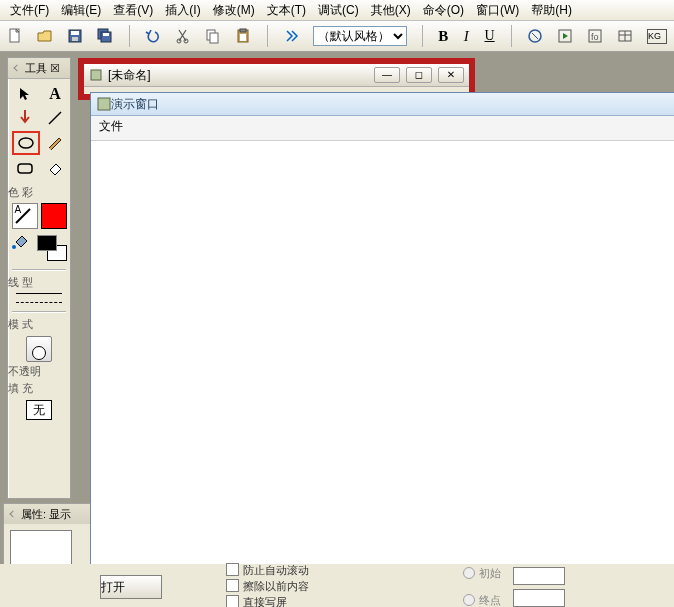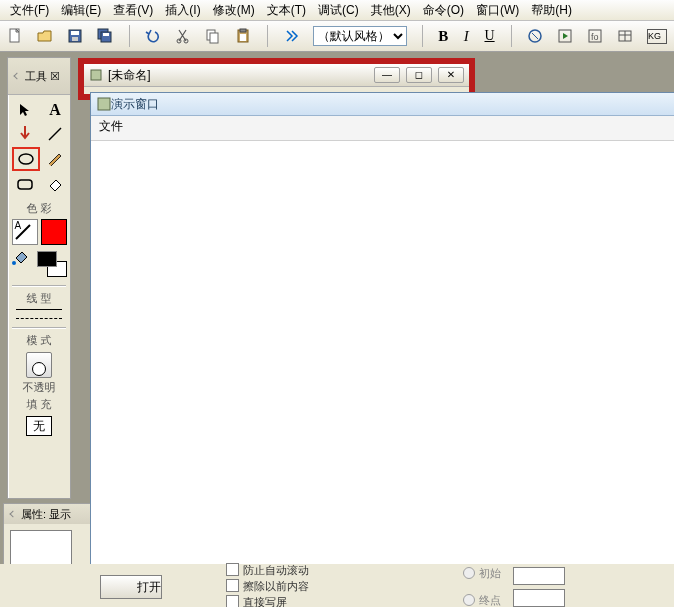--- a/index.html
+++ b/index.html
@@ -4,26 +4,26 @@
 <style>
 html,body{margin:0;padding:0;width:674px;height:607px;font-family:"Microsoft YaHei","SimSun",sans-serif;font-size:12px;background:#ece9d8;overflow:hidden;color:#000}
 .menubar{height:20px;background:linear-gradient(#fdfdfd,#ece9d8);border-bottom:1px solid #c0c0c0;padding:0 4px;display:flex;align-items:center}
 .menubar span{padding:2px 6px;cursor:default}
 .toolbar{height:30px;background:linear-gradient(#fdfdfd,#e8e4d4);border-bottom:1px solid #a0a0a0;display:flex;align-items:center;padding:0 6px;gap:12px}
 .tbtn{width:22px;height:22px;display:flex;align-items:center;justify-content:center;border:1px solid transparent;border-radius:2px}
 .sep{width:1px;height:22px;background:#b0b0b0;margin:0 3px}
 .sel{height:20px;width:110px;font-size:12px;background:#fff;border:1px solid #7f9db9}
 .workspace{position:relative;height:557px;background:#9c9a8c}
 .toolbox{position:absolute;left:7px;top:5px;width:62px;height:440px;background:#ece9d8;border:1px solid #a0a0a0;box-shadow:1px 1px 0 #fff inset}
-.tbx-title{height:18px;background:linear-gradient(#e4e1d0,#d6d2c2);border-bottom:1px solid #b0b0b0;font-size:11px;padding:9px 4px;display:flex;align-items:center}
+.tbx-title{height:18px;background:linear-gradient(#e4e1d0,#d6d2c2);border-bottom:1px solid #b0b0b0;font-size:11px;padding:1px 4px;display:flex;align-items:center}
 .tbx-title::before{content:"";width:8px;height:8px;border-left:2px solid #888;border-bottom:2px solid #888;transform:rotate(45deg) scale(.5);margin-right:3px}
 .tool-grid{display:grid;grid-template-columns:1fr 1fr;gap:2px;padding:4px}
 .tool{width:24px;height:20px;display:flex;align-items:center;justify-content:center;border:1px solid transparent}
 .tool-hl{border:2px solid #e03020}
-.sect{text-align:center;font-size:11px;color:#555;padding-top:2px}
+.sect{text-align:left;font-size:11px;color:#555;padding-top:2px}
 .hr{height:1px;background:#b0b0b0;margin:2px 4px;border-bottom:1px solid #fff}
 .swatch{display:flex;justify-content:center;gap:3px;padding:3px}
 .sw-red{width:24px;height:24px;background:#ff0000;border:1px solid #000}
 .fgbg{position:relative;width:30px;height:26px;margin:3px auto}
 .fgbg .bg{position:absolute;right:0;bottom:0;width:18px;height:14px;background:#fff;border:1px solid #000}
 .fgbg .fg{position:absolute;left:0;top:0;width:18px;height:14px;background:#000;border:1px solid #888}
 .opaque{width:24px;height:24px;margin:4px auto 0;border:1px solid #808080;background:linear-gradient(#fff,#ddd);border-radius:2px;position:relative}
 .opaque::after{content:"";position:absolute;left:5px;top:9px;width:12px;height:12px;border:1px solid #000;border-radius:50%;background:#fff}
 .wu{width:24px;height:18px;margin:4px auto;border:1px solid #000;text-align:center;font-size:12px;line-height:18px;background:#fff}
 .linesamp{height:5px;margin:3px 8px;border-top:1px solid #000}
@@ -34,21 +34,21 @@
 .prev{margin:6px;width:60px;height:60px;background:#fff;border:1px solid #808080}
 .docwin{position:absolute;left:78px;top:6px;width:385px;height:30px;background:#ece9d8;border:6px solid #b91c1c}
 .docwin-title{height:22px;background:linear-gradient(#fff,#dcd8c8);display:flex;align-items:center;padding:0 5px;gap:5px;border-bottom:1px solid #b0b0b0}
 .wbtns{margin-left:auto;display:flex;gap:6px}
 .wbtn{width:24px;height:14px;border:1px solid #a0a0a0;border-radius:2px;display:flex;align-items:center;justify-content:center;background:linear-gradient(#fff,#e4e0d0);font-size:10px;line-height:10px}
 .demowin{position:absolute;left:90px;top:40px;right:0;height:524px;background:#fff;border:1px solid #6b8aab;border-right:none}
 .demowin-title{height:22px;background:linear-gradient(#eaf3fb,#cfe1f3);display:flex;align-items:center;padding:0 6px;border-bottom:1px solid #9ab4cf;color:#1a3a5a}
 .demowin-menu{height:20px;background:#f4f4f4;border-bottom:1px solid #d0d0d0;padding:2px 8px}
 .demowin-body{background:#fff;height:calc(100% - 44px)}
 .bottom{position:absolute;left:0;bottom:0;right:0;height:45px;background:#ece9d8;display:flex;align-items:center;padding:0 8px;gap:12px}
-.obtn{width:60px;height:22px;border:1px solid #808080;background:linear-gradient(#fff,#e0ddd0);text-align:right;line-height:22px}
+.obtn{width:60px;height:22px;border:1px solid #808080;background:linear-gradient(#fff,#e0ddd0);text-align:left;line-height:22px}
 .chks{display:flex;flex-direction:column;gap:1px;font-size:11px;color:#333}
 .chk::before{content:"";display:inline-block;width:11px;height:11px;border:1px solid #808080;background:#fff;margin-right:4px;vertical-align:-2px}
 .rads{display:flex;flex-direction:column;gap:12px;font-size:11px;color:#888}
 .rad::before{content:"";display:inline-block;width:10px;height:10px;border:1px solid #a0a0a0;border-radius:50%;background:#eee;margin-right:4px;vertical-align:-2px}
 .tbox{width:50px;height:16px;border:1px solid #808080;background:#fff}
 svg{display:block}
 </style>
 </head>
 <body>
 

